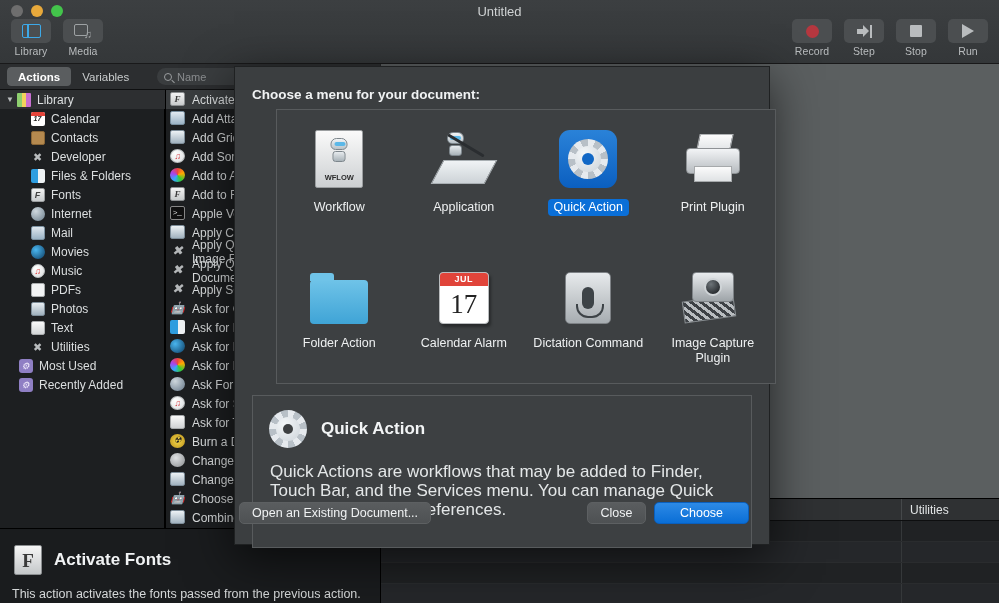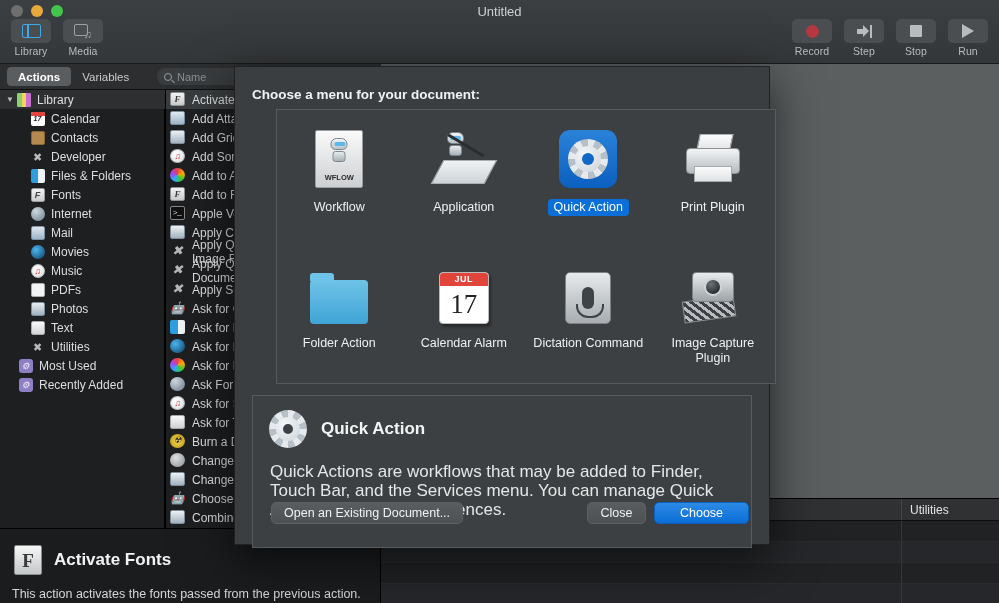--- a/index.html
+++ b/index.html
@@ -257,21 +257,21 @@
   }
 
   .sheetbtns { position:absolute; left:0; right:0; bottom:18px; height:24px; }
   .btn {
     height:22px; border-radius:5px; font-size:12.5px; color:#f0f2f3;
     display:flex; align-items:center; justify-content:center;
     border:1px solid #5d6062; background:linear-gradient(#5a5d5f,#4e5153);
     padding:0 12px; cursor:default;
   }
   .btn.primary { background:linear-gradient(#2d8ae6,#0a6ed6); border-color:#0a5fbd; color:#fff; }
-  .b-open  { position:absolute; left:36px; top:0; }
+  .b-open  { position:absolute; left:4px; top:0; }
   .b-close { position:absolute; right:123px; top:0; width:59px; padding:0; }
   .b-choose{ position:absolute; right:20px; top:0; width:95px; padding:0; }
 </style>
 </head>
 <body>
 
 <div id="app">
 
   <div class="titlebar">
     <div class="traffic">

